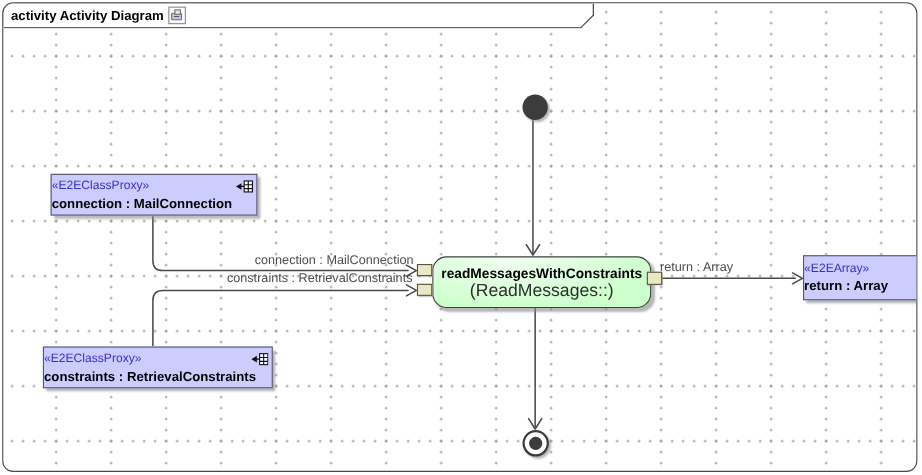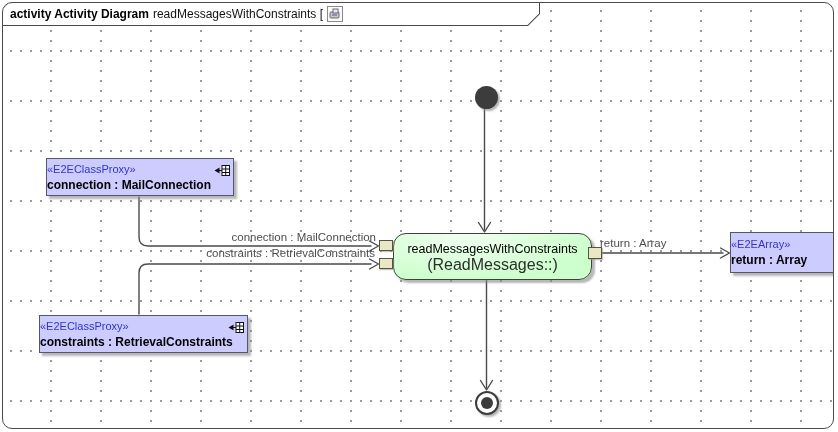--- a/index.html
+++ b/index.html
@@ -56,21 +56,21 @@
   .box-constraints { left:36px; top:312px; width:209px; height:38px; }
   .box-return { left:727px; top:229px; width:110px; height:41px; padding-top:3px; }
 
   .action-node {
     position:absolute; left:390px; top:230px; width:199px; height:47px;
     border:1.5px solid #3f3f3f; border-radius:13px;
     background: radial-gradient(ellipse at 35% 5%, #f0fff0 0%, #ccffcc 75%);
     box-shadow:3px 3px 2px rgba(135,135,135,0.6);
     display:flex; flex-direction:column; justify-content:center; text-align:center;
   }
-  .action-name { font-size:12.5px; font-weight:normal; color:#000; line-height:16px; white-space:nowrap; }
+  .action-name { font-size:12.5px; font-weight:bold; color:#000; line-height:16px; white-space:nowrap; }
   .action-qualifier { font-size:16px; color:#2e2e2e; line-height:15px; white-space:nowrap; }
 
   .pin {
     position:absolute; background:#eae7c6; border:1px solid #55553c;
     box-shadow:1px 1px 1px rgba(150,150,150,0.55);
   }
   .pin-conn { left:376px; top:237px; width:14px; height:11px; }
   .pin-constr { left:376px; top:255px; width:14px; height:11px; }
   .pin-return { left:585px; top:244px; width:14px; height:12px; }
 
@@ -100,21 +100,20 @@
 </style>
 </head>
 <body>
 
 <div class="canvas">
   <div class="frame">
 
     <div class="title-shape">
       <div class="title-inner">
         <span class="title-keyword">activity Activity Diagram</span>
-        <span>readMessagesWithConstraints [</span>
         <span class="title-icon">
           <svg width="12" height="12" viewBox="0 0 12 12">
             <rect x="1" y="4" width="9" height="6" rx="1" fill="#c8c8cf" stroke="#6d6d78" stroke-width="1"></rect>
             <rect x="4" y="1" width="5" height="4" fill="#e8e8f0" stroke="#6d6d78" stroke-width="1"></rect>
             <line x1="3" y1="7" x2="8" y2="7" stroke="#54548c" stroke-width="1"></line>
           </svg>
         </span>
       </div>
     </div>
 

